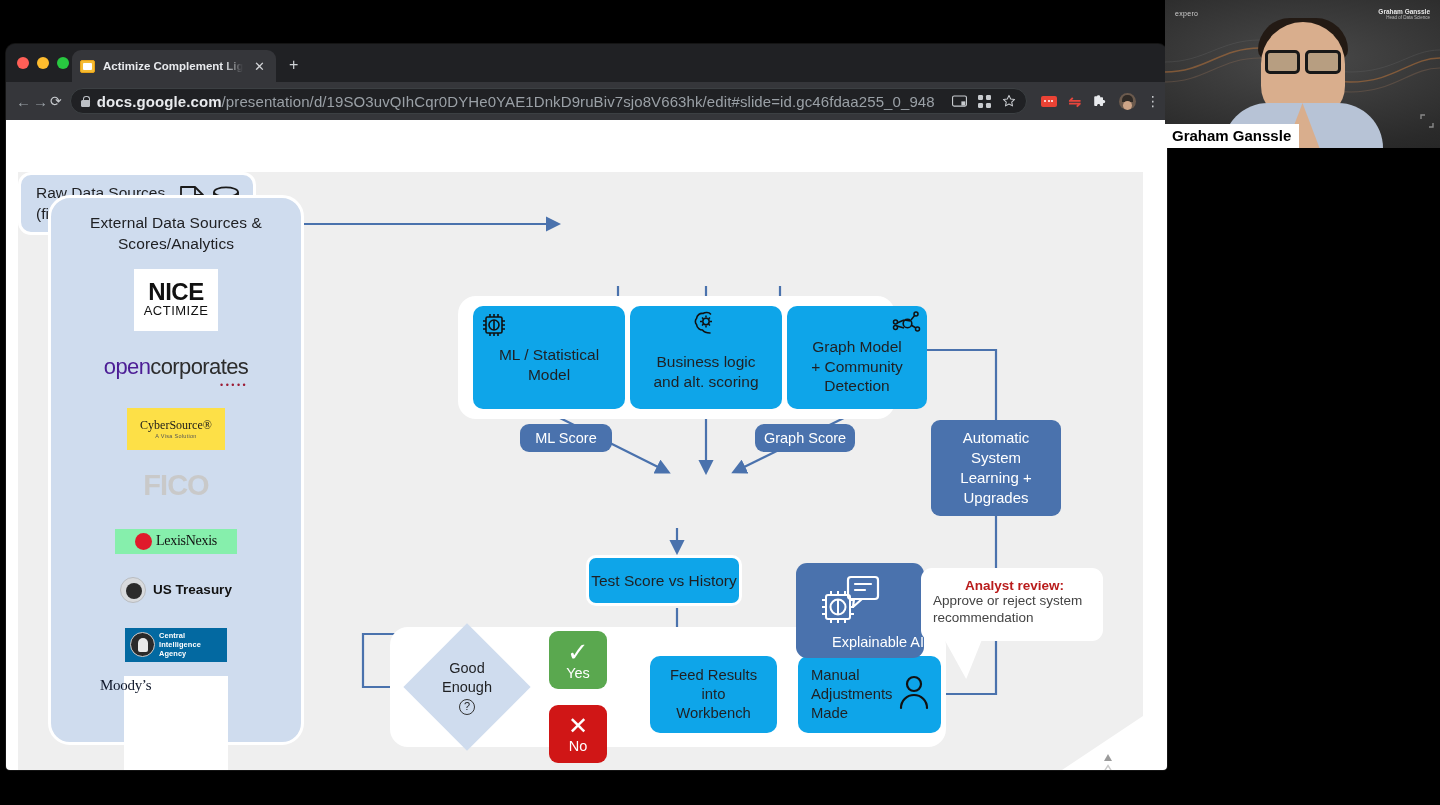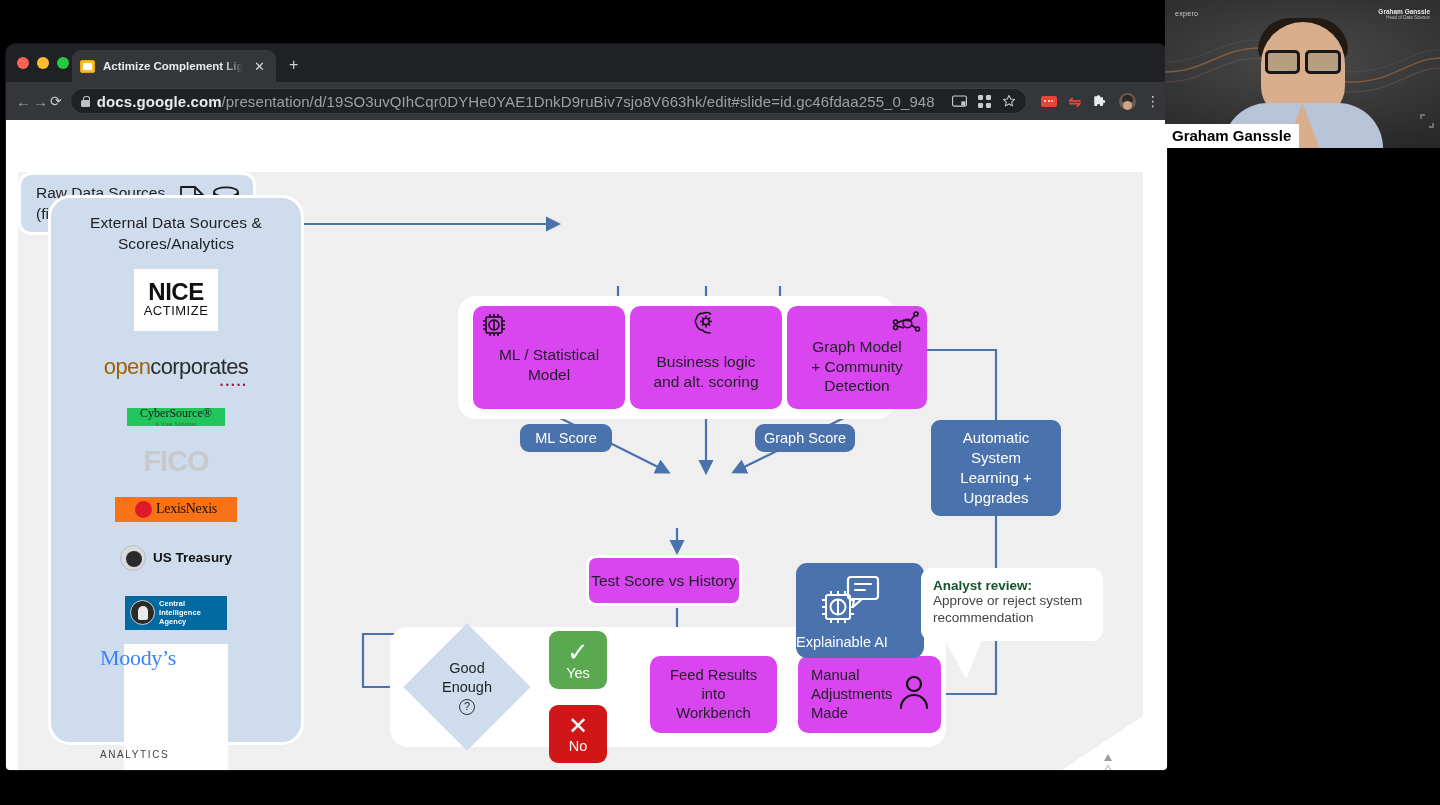--- a/index.html
+++ b/index.html
@@ -80,46 +80,46 @@
   }
   .ext-title { font-size:15.5px; color:#202124; text-align:center; line-height:1.35; letter-spacing:.1px;}
   .logos { margin-top:14px; display:flex; flex-direction:column; align-items:center; gap:12px; width:100%; }
   .logo { display:flex; align-items:center; justify-content:center; }
 
   .lg-nice { background:#fff; width:84px; height:62px; display:flex; flex-direction:column;
              align-items:center; justify-content:center; }
   .lg-nice .n1 { font-weight:bold; font-size:24px; letter-spacing:-.5px; color:#111; line-height:.95;}
   .lg-nice .n2 { font-size:13px; letter-spacing:.5px; color:#111; line-height:1.1;}
   .lg-oc { margin-top:11px; font-size:22px; letter-spacing:-.6px; color:#2c2c2c; }
-  .lg-oc span { color:#a16207; }
+  .lg-oc span { color:#4c1d95; }
   .lg-oc .dots { display:block; text-align:right; font-size:9px; color:#9c1c35; letter-spacing:2.5px; line-height:4px; margin-top:3px;}
-  .lg-cs { margin-top:9px; background:#22c55e; width:98px; height:18px; display:flex; flex-direction:column; align-items:center; justify-content:center;}
+  .lg-cs { margin-top:9px; background:#fde047; width:98px; height:42px; display:flex; flex-direction:column; align-items:center; justify-content:center;}
   .lg-cs .c1 { font-family:"Liberation Serif", serif; font-size:12px; color:#1a1a1a; }
   .lg-cs .c2 { font-size:5.5px; color:#555; letter-spacing:.3px; }
   .lg-fico { margin-top:7px; font-size:29px; font-weight:bold; color:#c9c9c9; letter-spacing:-1px; }
-  .lg-ln { margin-top:7px; background:#f97316; width:122px; height:25px; display:flex; align-items:center; justify-content:center; gap:4px;}
+  .lg-ln { margin-top:15px; background:#86efac; width:122px; height:25px; display:flex; align-items:center; justify-content:center; gap:4px;}
   .lg-ln .ball { width:17px;height:17px;border-radius:50%;background:#e01a2b; }
   .lg-ln .t { font-family:"Liberation Serif", serif; font-size:14px; color:#111; letter-spacing:-.3px;}
   .lg-ust { margin-top:11px; display:flex; align-items:center; gap:7px; }
   .lg-ust .seal { width:26px;height:26px;border-radius:50%;background:#d8dadd;border:1px solid #b9bcc0; position:relative;}
   .lg-ust .seal::after{content:"";position:absolute;left:5px;top:5px;width:16px;height:16px;border-radius:50%;background:#2b2b2b;}
   .lg-ust .t { font-size:13.5px; font-weight:bold; color:#111; }
   .lg-cia { margin-top:13px; background:#0369a1; width:102px; height:34px; display:flex; align-items:center; gap:4px; padding-left:5px;}
   .lg-cia .seal2 { width:25px;height:25px;border-radius:50%;background:#2a2a2a;border:1.5px solid #cfcfcf;position:relative;flex:0 0 auto;}
   .lg-cia .seal2::after{content:"";position:absolute;left:7px;top:5px;width:10px;height:14px;background:#e9e9e9;border-radius:5px 5px 2px 2px;}
   .lg-cia .t { color:#fff; font-size:7.4px; font-weight:bold; line-height:1.22; letter-spacing:.1px;}
   .lg-moody { margin-top:2px; background:#fff; width:104px; display:flex; flex-direction:column; align-items:center; padding:2px 0 3px;}
-  .lg-moody .m1 { font-family:"Liberation Serif", serif; font-size:22px; color:#3b82f6; letter-spacing:-.3px; line-height:1.05;}
+  .lg-moody .m1 { font-family:"Liberation Serif", serif; font-size:15px; color:#0f172a; letter-spacing:-.3px; line-height:1.05;}
   .lg-moody .m2 { font-size:10px; color:#444; letter-spacing:1.6px; }
 
   
   .node { position:absolute; background:#cfdcee; border-radius:10px;
           display:flex; align-items:center; justify-content:center; text-align:center;
           color:#1f2023; font-size:15.5px; line-height:1.28; }
-  .node.lt { background:#d946ef; }
+  .node.lt { background:#0ea5e9; }
   .node.dk { background:#4a72ad; color:#fff; border-radius:9px; }
   .group { position:absolute; background:#fff; border-radius:18px; }
 
   .raw { left:545px; top:48px; width:238px; height:63px; background:#cfdcee;
          border:3px solid #fff; border-radius:13px; display:flex; align-items:center;
          padding-left:15px; gap:10px; }
   .raw .txt { font-size:15.5px; color:#1f2023; line-height:1.3; text-align:left; }
   .raw .ic { display:flex; gap:7px; margin-left:4px; }
 
   .models-group { left:440px; top:124px; width:437px; height:123px; }
@@ -148,24 +148,24 @@
   .no { position:absolute; left:531px; top:533px; width:58px; height:58px; background:#d01616;
         border-radius:9px; color:#fff; display:flex; flex-direction:column; align-items:center;
         justify-content:center; font-size:14.5px; gap:0px; }
   .feed { left:632px; top:484px; width:127px; height:77px; font-size:14.8px; }
   .manual { left:780px; top:484px; width:143px; height:77px; display:flex; align-items:center;
             justify-content:flex-start; padding-left:13px; gap:6px; }
   .manual .mt { text-align:left; font-size:14.8px; line-height:1.3; }
 
   .xai { position:absolute; left:778px; top:391px; width:128px; height:95px;
          background:#4a72ad; border-radius:11px; color:#fff; }
-  .xai .lbl { position:absolute; bottom:8px; left:0; right:0; text-align:left; font-size:14.5px;margin-top:36px; }
+  .xai .lbl { position:absolute; bottom:8px; left:0; right:0; text-align:right; font-size:14.5px;margin-top:36px; }
   .callout { position:absolute; left:903px; top:396px; width:182px; height:73px;
              background:#fff; border-radius:11px; padding:10px 12px; }
-  .callout .c-t { font-size:13.5px; font-weight:bold; color:#14532d; }
+  .callout .c-t { font-size:13.5px; font-weight:bold; color:#b91c1c;margin-left:32px; }
   .callout .c-b { font-size:13.5px; color:#444; line-height:1.25; }
   .callout-tail { position:absolute; left:925px; top:465px; width:40px; height:42px;
                   background:#fff; clip-path:polygon(0 0,100% 0,58% 100%); }
 
   svg.wires { position:absolute; left:0; top:0; width:1125px; height:624px;
               pointer-events:none; overflow:visible; }
 
   
   .video { position:absolute; right:0; top:0; width:275px; height:148px;
            background:#2b2b2b; overflow:hidden; }

